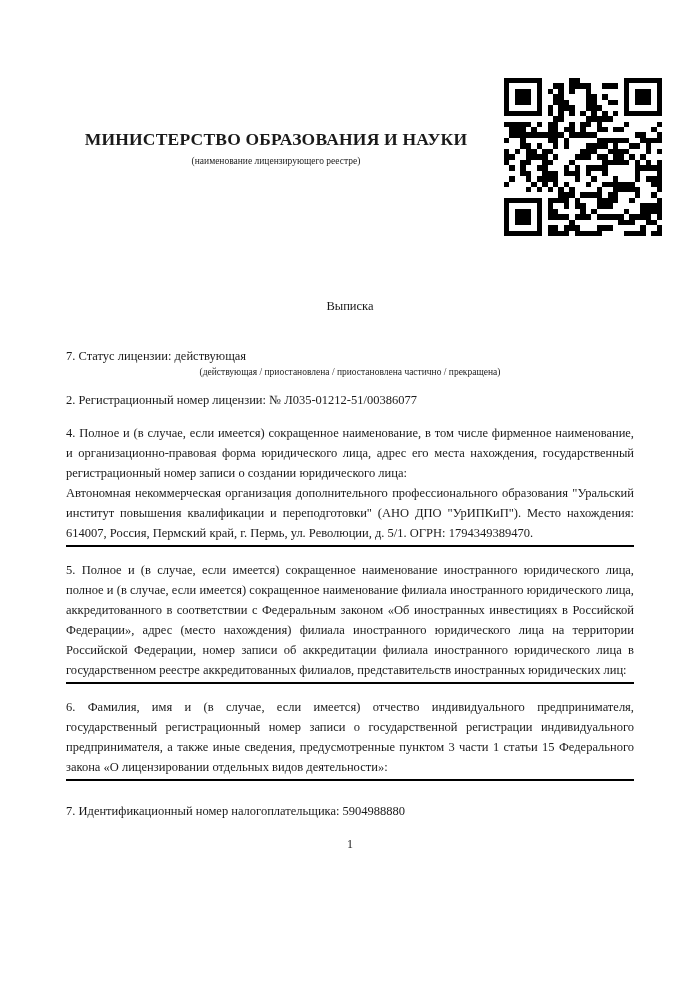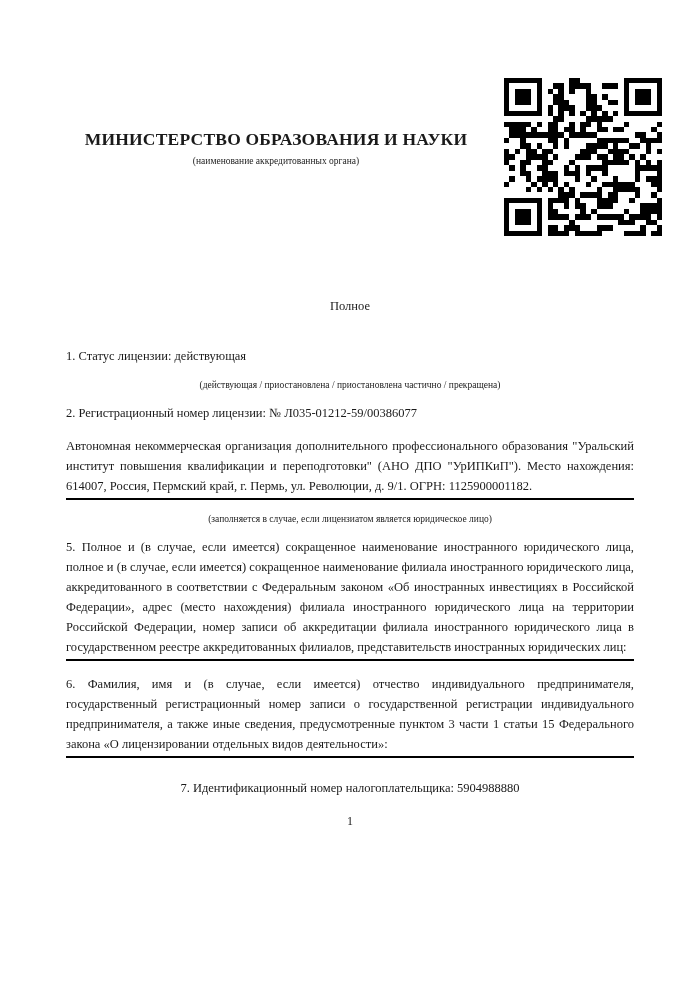--- a/index.html
+++ b/index.html
@@ -61,45 +61,45 @@
     line-height: 20px;
   }
   .justify {
     text-align: justify;
     text-align-last: left;
   }
   .small-caption {
     font-size: 9.5px;
     text-align: center;
     color: #222;
-    margin-top: 14px;
+    margin-top: 1px;
   }
   .rule {
     border-top: 2px solid #000;
     height: 0;
     margin-top: 2px;
   }
-  .item-7 { margin-top: 20px; text-align: center; }
+  .item-7 { margin-top: 20px; }
 
   
   .page-number {
     text-align: center;
     font-size: 12px;
     margin-top: 16px;
   }
 </style>
 </head>
 <body>
 
 <div class="page">
 
   <div class="header-row">
     <div class="header-text">
       <div class="org-title">МИНИСТЕРСТВО ОБРАЗОВАНИЯ И НАУКИ</div>
-      <div class="org-caption">(наименование аккредитованных органа)</div>
+      <div class="org-caption">(наименование лицензирующего реестре)</div>
     </div>
     <div class="qr">
         <svg viewBox="0 0 29 29" width="158" height="158" shape-rendering="crispEdges" fill="#000">
           <rect x="0" y="0" width="1" height="1"></rect>
           <rect x="1" y="0" width="1" height="1"></rect>
           <rect x="2" y="0" width="1" height="1"></rect>
           <rect x="3" y="0" width="1" height="1"></rect>
           <rect x="4" y="0" width="1" height="1"></rect>
           <rect x="5" y="0" width="1" height="1"></rect>
           <rect x="6" y="0" width="1" height="1"></rect>
@@ -516,39 +516,39 @@
           <rect x="23" y="28" width="1" height="1"></rect>
           <rect x="24" y="28" width="1" height="1"></rect>
           <rect x="25" y="28" width="1" height="1"></rect>
           <rect x="27" y="28" width="1" height="1"></rect>
           <rect x="28" y="28" width="1" height="1"></rect>
         </svg>
       </div>
   </div>
 
   <div class="doc-title">
-    <div>Полное</div>
+    <div>Выписка</div>
   </div>
 
   <div class="items">
 
     <div class="item">
-      <p class="body-text">1. Статус лицензии: действующая</p>
+      <p class="body-text">7. Статус лицензии: действующая</p>
       <p class="small-caption">(действующая / приостановлена / приостановлена частично / прекращена)</p>
     </div>
 
     <div class="item">
-      <p class="body-text">2. Регистрационный номер лицензии: № Л035-01212-59/00386077</p>
+      <p class="body-text">2. Регистрационный номер лицензии: № Л035-01212-51/00386077</p>
     </div>
 
 
     <div class="item">
-      <p class="body-text justify">Автономная некоммерческая организация дополнительного профессионального образования "Уральский институт повышения квалификации и переподготовки" (АНО ДПО "УрИПКиП"). Место нахождения: 614007, Россия, Пермский край, г. Пермь, ул. Революции, д. 9/1. ОГРН: 1125900001182.</p>
+      <p class="body-text justify">4. Полное и (в случае, если имеется) сокращенное наименование, в том числе фирменное наименование, и организационно-правовая форма юридического лица, адрес его места нахождения, государственный регистрационный номер записи о создании юридического лица:</p>
+      <p class="body-text justify">Автономная некоммерческая организация дополнительного профессионального образования "Уральский институт повышения квалификации и переподготовки" (АНО ДПО "УрИПКиП"). Место нахождения: 614007, Россия, Пермский край, г. Пермь, ул. Революции, д. 5/1. ОГРН: 1794349389470.</p>
       <div class="rule"></div>
-      <p class="small-caption">(заполняется в случае, если лицензиатом является юридическое лицо)</p>
     </div>
 
     <div class="item">
       <p class="body-text justify">5. Полное и (в случае, если имеется) сокращенное наименование иностранного юридического лица, полное и (в случае, если имеется) сокращенное наименование филиала иностранного юридического лица, аккредитованного в соответствии с Федеральным законом «Об иностранных инвестициях в Российской Федерации», адрес (место нахождения) филиала иностранного юридического лица на территории Российской Федерации, номер записи об аккредитации филиала иностранного юридического лица в государственном реестре аккредитованных филиалов, представительств иностранных юридических лиц:</p>
       <div class="rule"></div>
     </div>
 
     <div class="item">
       <p class="body-text justify">6. Фамилия, имя и (в случае, если имеется) отчество индивидуального предпринимателя, государственный регистрационный номер записи о государственной регистрации индивидуального предпринимателя, а также иные сведения, предусмотренные пунктом 3 части 1 статьи 15 Федерального закона «О лицензировании отдельных видов деятельности»:</p>
       <div class="rule"></div>

